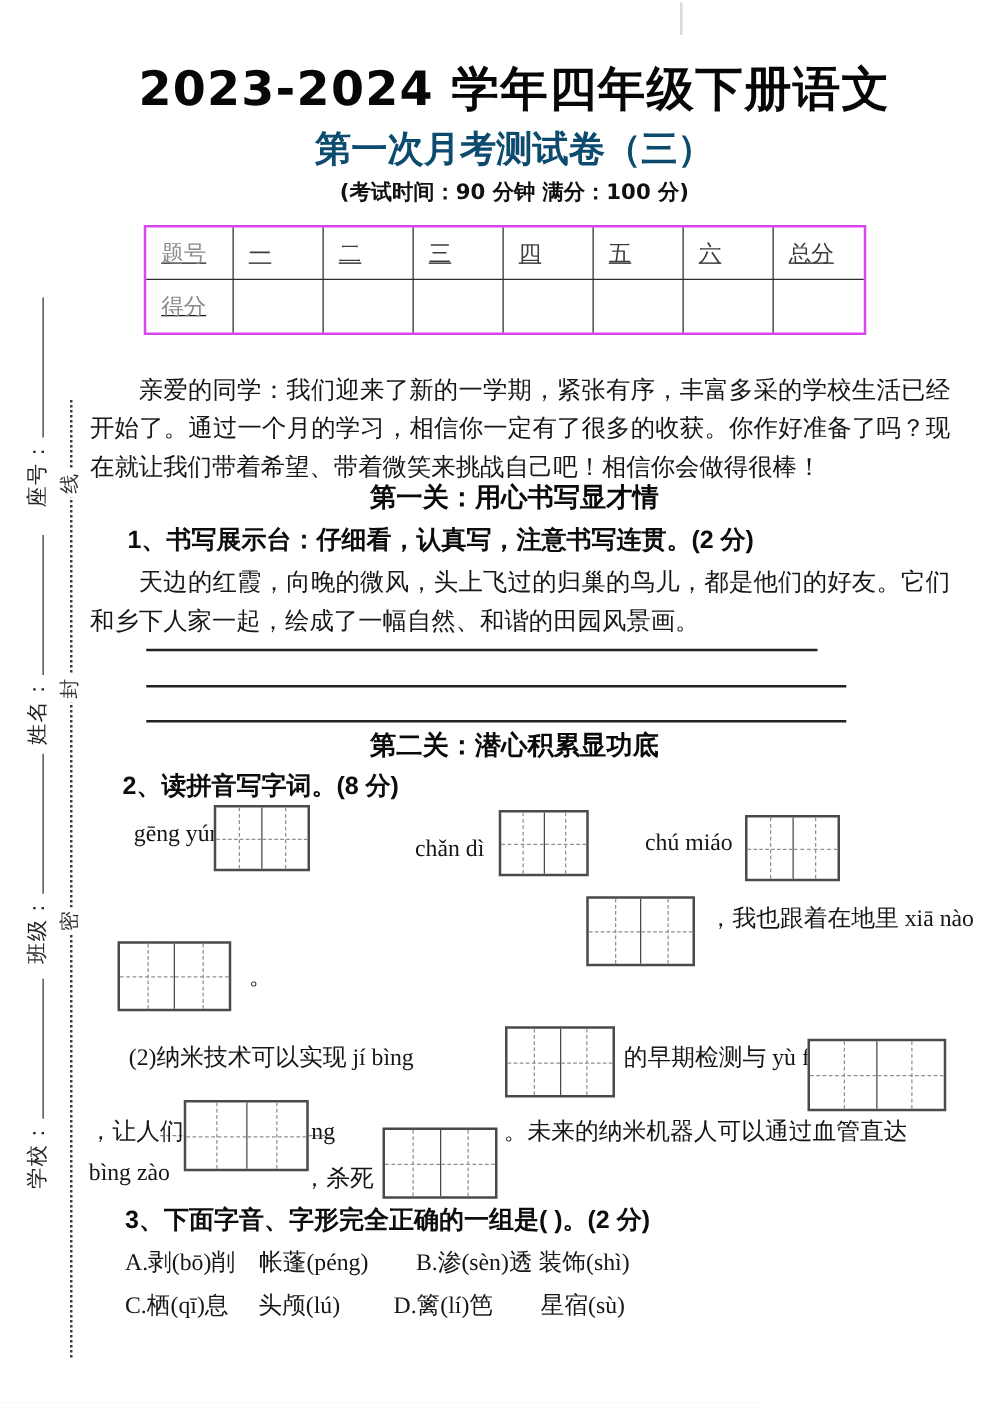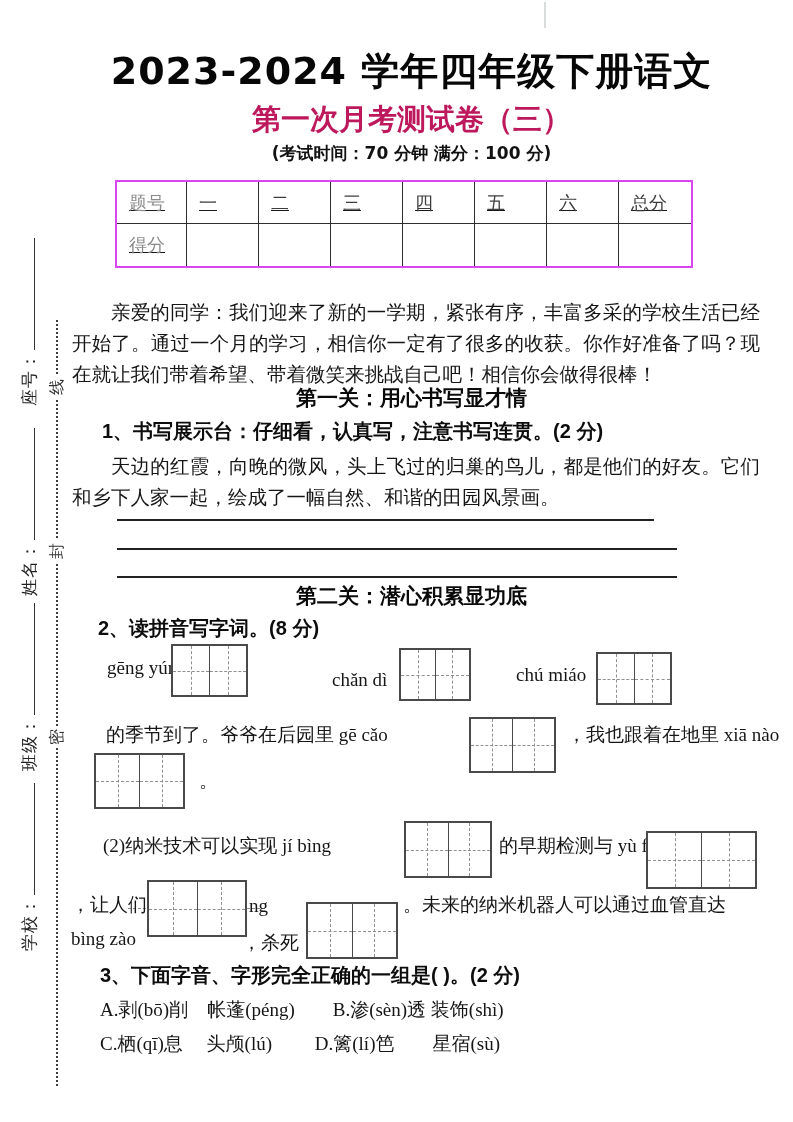--- a/index.html
+++ b/index.html
@@ -28,21 +28,21 @@
   .seal-char {
     position:absolute; left:46px; width:22px; height:22px;
     background:#ffffff; color:#333; font-size:16px; line-height:22px;
     text-align:center; transform:rotate(-90deg); z-index:2;
   }
   .crop-tick { position:absolute; left:544px; top:2px; width:2px; height:26px; background:#c9cfc9; opacity:.7; }
 
   
   .center-band { position:absolute; left:45px; right:15px; text-align:center; }
   .title    { top:46px;  font-size:38px; font-weight:700; font-family:"DejaVu Sans","Liberation Sans",sans-serif; color:#070707; letter-spacing:1px; }
-  .subtitle { top:100px; font-size:29px; font-weight:700; font-family:"DejaVu Sans","Liberation Sans",sans-serif; color:#be185d; }
+  .subtitle { top:100px; font-size:29px; font-weight:700; font-family:"DejaVu Sans","Liberation Sans",sans-serif; color:#0c4a6e; }
   .exam-info{ top:142px; font-size:17px; font-weight:700; font-family:"DejaVu Sans","Liberation Sans",sans-serif; color:#111; }
 
   
   .score-table {
     position:absolute; left:115px; top:180px;
     display:grid; grid-template-columns:70px repeat(7,72px);
     border:2px solid #d946ef; background:#fff;text-decoration:underline;
   }
   .score-table .cell {
     height:42px; border-right:1.6px solid #2f2f2f; border-bottom:1.6px solid #2f2f2f;
@@ -91,21 +91,21 @@
 
   <div class="seal-line"></div>
   <div class="seal-char" style="top:376px;">线</div>
   <div class="seal-char" style="top:540px;">封</div>
   <div class="seal-char" style="top:726px;">密</div>
 
   <div class="crop-tick"></div>
 
   <div class="center-band title abs">2023-2024 学年四年级下册语文</div>
   <div class="center-band subtitle abs">第一次月考测试卷（三）</div>
-  <div class="center-band exam-info abs">(考试时间：70 分钟      满分：100 分)</div>
+  <div class="center-band exam-info abs">(考试时间：90 分钟      满分：100 分)</div>
 
   <div class="score-table">
     <div class="cell lbl">题号</div>
     <div class="cell">一</div>
     <div class="cell">二</div>
     <div class="cell">三</div>
     <div class="cell">四</div>
     <div class="cell">五</div>
     <div class="cell">六</div>
     <div class="cell">总分</div>
@@ -142,21 +142,20 @@
     <div class="zibox" style="left:399px; top:8px; width:72px; height:53px;">
         <div class="cell"></div>
         <div class="cell"></div>
       </div>
     <span class="frag" style="left:516px; top:24px;">chú miáo</span>
     <div class="zibox" style="left:596px; top:12px; width:76px; height:53px;">
         <div class="cell"></div>
         <div class="cell"></div>
       </div>
 
-    <span class="frag" style="left:106px; top:82px;">的季节到了。爷爷在后园里 gē cǎo</span>
     <div class="zibox" style="left:469px; top:77px; width:87px; height:56px;">
         <div class="cell"></div>
         <div class="cell"></div>
       </div>
     <span class="frag" style="left:567px; top:82px;">，我也跟着在地里 xiā nào</span>
 
     <div class="zibox" style="left:94px; top:113px; width:91px; height:56px;">
         <div class="cell"></div>
         <div class="cell"></div>
       </div>

